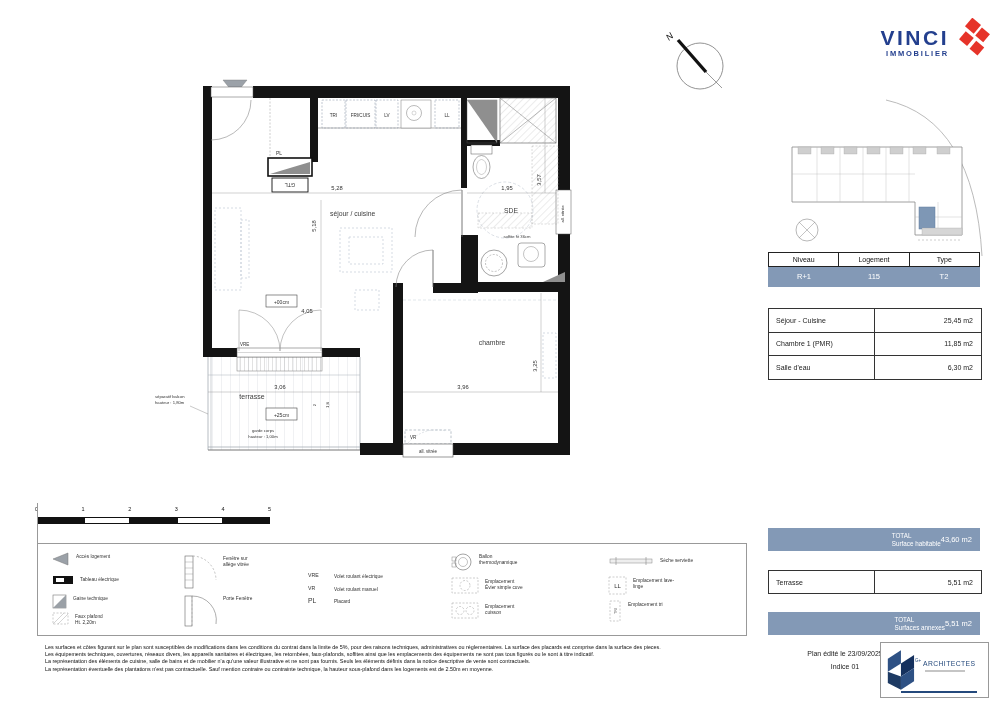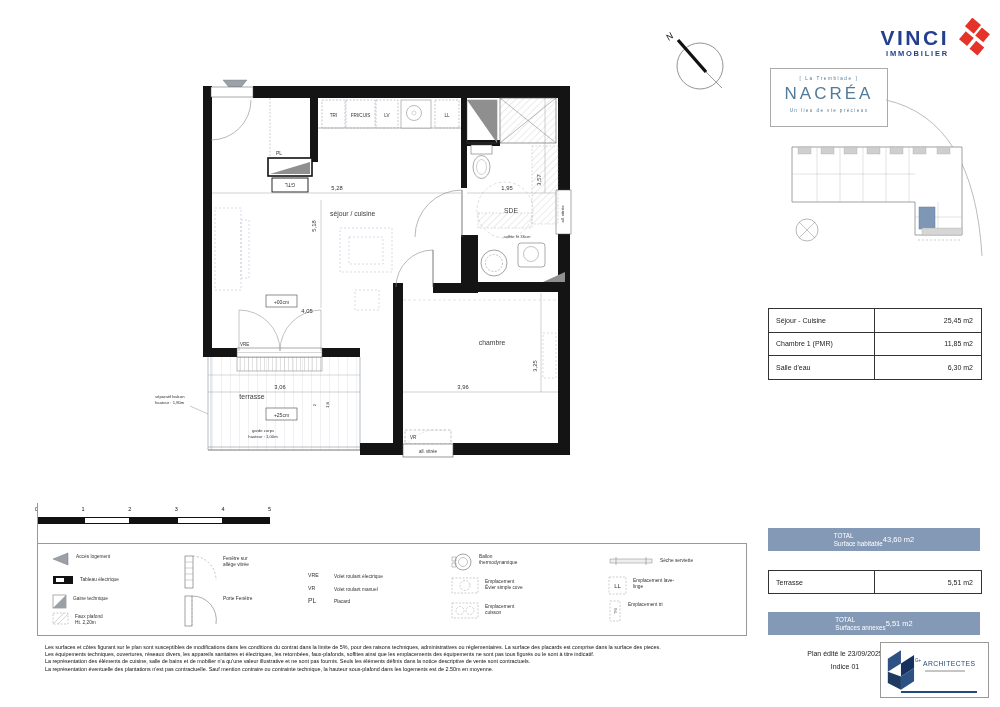--- a/index.html
+++ b/index.html
@@ -13,21 +13,21 @@
   .unit-head div{flex:1;text-align:center;padding:3px 0;border-right:0.8px solid #222;color:#111;}
   .unit-head div:last-child{border-right:none;}
   .unit-vals{display:flex;background:#8399b6;border:0.8px solid #8399b6;border-top:none;}
   .unit-vals div{flex:1;text-align:center;padding:5px 0;color:#fff;font-size:7.5px;}
   .rooms-table{position:absolute;left:768px;top:308px;width:212px;border:0.9px solid #333;font-size:7px;}
   .room-row{display:flex;height:22.5px;border-bottom:0.9px solid #333;}
   .room-row:last-child{border-bottom:none;}
   .room-row .lbl{width:50%;border-right:0.9px solid #333;display:flex;align-items:center;padding-left:7px;}
   .room-row .val{width:50%;display:flex;align-items:center;justify-content:flex-end;padding-right:8px;}
   .total-bar{position:absolute;left:768px;width:212px;height:23px;background:#8399b6;color:#fff;
-             display:flex;align-items:center;justify-content:center;padding:0;}
+             display:flex;align-items:center;justify-content:flex-end;padding:0;}
   .total-left{font-size:6.3px;line-height:7.5px;padding-left:8px;}
   .total-right{font-size:7.5px;padding-right:8px;}
   .white-row{position:absolute;left:768px;width:212px;height:22px;background:#fff;border:0.9px solid #333;
              display:flex;font-size:7px;}
   .white-row .lbl{width:50%;border-right:0.9px solid #333;display:flex;align-items:center;padding-left:7px;}
   .white-row .val{width:50%;display:flex;align-items:center;justify-content:flex-end;padding-right:8px;}
   
   .nacrea{position:absolute;left:770px;top:68px;width:116px;height:57px;border:0.8px solid #aaa;
           background:#fff;text-align:center;color:#527a99;}
   .nacrea .loc{font-size:4.6px;letter-spacing:1.6px;margin-top:7px;}
@@ -70,25 +70,20 @@
       <div class="vinci-sub">IMMOBILIER</div>
     </div>
     <svg width="38" height="40" viewBox="0 0 40 40">
       <rect x="14" y="1" width="12" height="12" fill="#e63329" transform="rotate(40 20 7)"></rect>
       <rect x="25" y="11" width="11" height="11" fill="#e63329" transform="rotate(40 30 16)"></rect>
       <rect x="8" y="15" width="11" height="11" fill="#e63329" transform="rotate(40 13 20)"></rect>
       <rect x="19" y="25" width="11" height="11" fill="#e63329" transform="rotate(40 24 30)"></rect>
     </svg>
   </div>
 
-  <div class="nacrea">
-    <div class="loc">[ La Tremblade ]</div>
-    <div class="name">NACRÉA</div>
-    <div class="tag">Un lieu de vie précieux</div>
-  </div>
 
   <svg class="abs" style="left:856px;top:92px;" width="140" height="172" viewBox="0 0 140 172">
     <path d="M 30 8 Q 118 28 126 164" stroke="#b3b3b3" stroke-width="0.9" fill="none"></path>
   </svg>
 
   <svg class="abs" style="left:772px;top:132px;" width="212" height="122" viewBox="0 0 212 122">
     <path d="M 20 15 L 190 15 L 190 103 L 143 103 L 143 70 L 20 70 Z" fill="#ffffff" stroke="#888" stroke-width="0.8"></path>
     <g stroke="#b5b5b5" stroke-width="0.4">
       <line x1="20" y1="42" x2="143" y2="42"></line>
       <line x1="45" y1="15" x2="45" y2="70"></line>
@@ -111,20 +106,32 @@
     <rect x="147" y="75" width="16" height="22" fill="#7e97b5" stroke="#5f7da1" stroke-width="0.5"></rect>
     <rect x="150" y="96" width="40" height="7" fill="#d6d6d6" stroke="#9d9d9d" stroke-width="0.3"></rect>
     <line x1="146" y1="108" x2="190" y2="108" stroke="#999" stroke-width="0.5" stroke-dasharray="2,2"></line>
     <g stroke="#888" fill="none">
       <circle cx="35" cy="98" r="11" stroke-width="0.6"></circle>
       <line x1="27" y1="90" x2="43" y2="106" stroke-width="0.5"></line>
       <line x1="43" y1="90" x2="27" y2="106" stroke-width="0.5"></line>
     </g>
   </svg>
 
+  <div class="unit-table">
+    <div class="unit-head">
+      <div>Niveau</div>
+      <div>Logement</div>
+      <div>Type</div>
+    </div>
+    <div class="unit-vals">
+      <div>R+1</div>
+      <div>115</div>
+      <div>T2</div>
+    </div>
+  </div>
 
   <div class="rooms-table">
     <div class="room-row">
       <div class="lbl">Séjour - Cuisine</div>
       <div class="val">25,45 m2</div>
     </div>
     <div class="room-row">
       <div class="lbl">Chambre 1 (PMR)</div>
       <div class="val">11,85 m2</div>
     </div>

